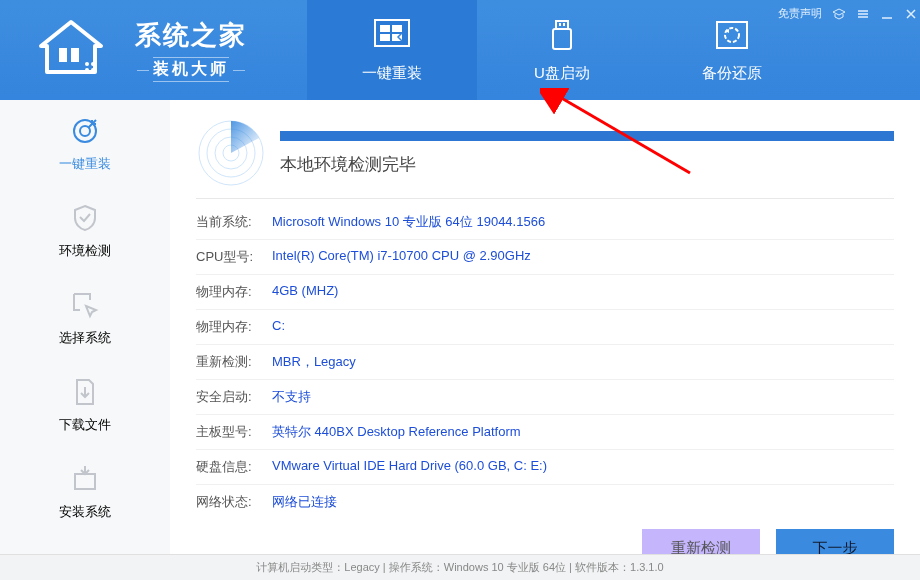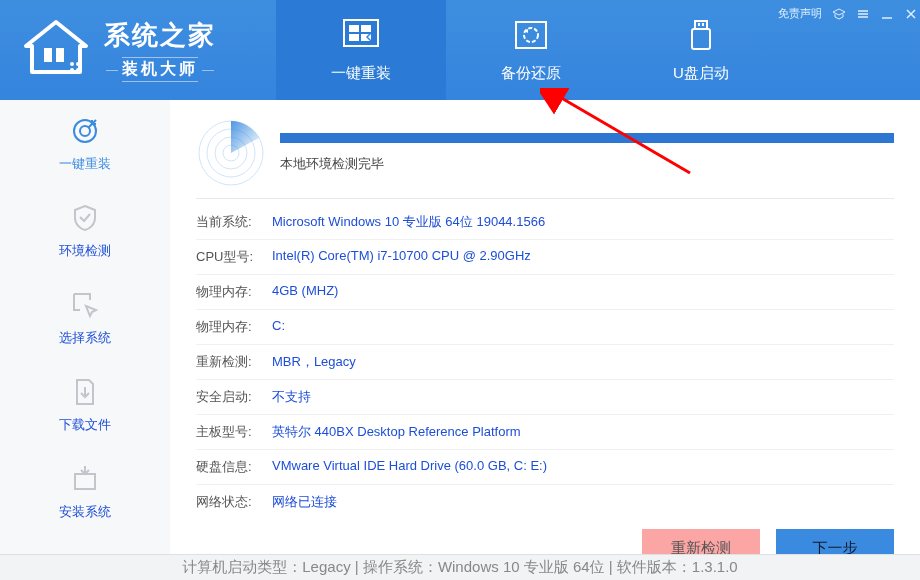--- a/index.html
+++ b/index.html
@@ -1,66 +1,66 @@
 <!DOCTYPE html>
 <html><head>
 <meta charset="utf-8">
 <style>
 * { margin: 0; padding: 0; box-sizing: border-box; }
 body { font-family: "Microsoft YaHei", sans-serif; background: #f0f0f0; }
 .window { width: 920px; height: 580px; background: #fff; display: flex; flex-direction: column; position: relative; }
 
 
 .header { height: 100px; background: linear-gradient(to bottom, #3e8ee0, #3584dd); display: flex; align-items: center; color: #fff; position: relative; }
-.logo-block { display: flex; align-items: center; padding: 0 20px; gap: 12px; }
+.logo-block { display: flex; align-items: center; padding: 0 20px; gap: 28px; margin-left: 15px; }
 .logo-icon svg { width: 72px; height: 60px; }
 .logo-text { display: flex; flex-direction: column; align-items: center; }
 .logo-title { font-size: 26px; font-weight: bold; letter-spacing: 2px; }
 .logo-sub { font-size: 16px; letter-spacing: 3px; border-top: 1px solid rgba(255,255,255,0.5); border-bottom: 1px solid rgba(255,255,255,0.5); padding: 1px 0; margin-top: 4px; position: relative; font-weight: bold; }
 .logo-sub::before, .logo-sub::after { content: ""; position: absolute; width: 12px; height: 1px; background: rgba(255,255,255,0.5); top: 50%; }
 .logo-sub::before { left: -16px; } .logo-sub::after { right: -16px; }
 
 .top-tabs { display: flex; height: 100%; margin-left: 40px; }
 .top-tab { width: 170px; display: flex; flex-direction: column; align-items: center; justify-content: center; gap: 8px; cursor: pointer; font-size: 15px; }
 .top-tab.active { background: #2b7bd6; }
 .top-tab svg { width: 40px; height: 36px; }
 
 .title-controls { position: absolute; top: 6px; right: 2px; display: flex; align-items: center; gap: 10px; font-size: 11px; color: #dfeeff; }
 .title-controls .ctrl { cursor: pointer; width: 14px; height: 14px; display: inline-flex; align-items: center; justify-content: center; }
 
 
 .body { flex: 1; display: flex; background: #f7f8f9; overflow: hidden; }
 
 
 .sidebar { width: 170px; background: #f7f8f9; padding-top: 10px; display: flex; flex-direction: column; gap: 18px; }
-.side-item { display: flex; flex-direction: column; align-items: center; gap: 6px; color: #1d4ed8; font-size: 13px; cursor: pointer; padding: 6px 0; }
+.side-item { display: flex; flex-direction: column; align-items: center; gap: 6px; color: #000000; font-size: 13px; cursor: pointer; padding: 6px 0; }
 .side-item.current { color: #3a8be0; }
 .side-item svg { width: 30px; height: 30px; }
 
 
 .content { flex: 1; background: #fff; padding: 18px 26px 14px 26px; display: flex; flex-direction: column; position: relative; }
 .scan-row { display: flex; align-items: center; gap: 14px; }
 .radar { width: 70px; height: 70px; flex-shrink: 0; }
 .scan-right { flex: 1; display: flex; flex-direction: column; gap: 12px; }
 .progress { height: 10px; background: linear-gradient(to right, #2d77d2, #2d77d2); }
-.scan-status { font-size: 13px; color: #444; }
+.scan-status { font-size: 17px; color: #444; }
 .divider { border: none; border-top: 1px solid #e8e8e8; margin: 10px 0 6px 0; }
 
 .info-rows { display: flex; flex-direction: column; }
 .info-row { display: flex; padding: 8px 0; font-size: 13px; color: #5a5f66; border-bottom: 1px solid #f0f0f0; }
 .info-row:last-child { border-bottom: none; }
 .info-label { width: 76px; color: #555; }
 .info-value { color: #1d4ed8; text-align: center; }
 
 .actions { display: flex; gap: 16px; justify-content: flex-end; margin-top: 10px; }
 .btn { width: 118px; height: 38px; border: none; font-size: 15px; cursor: pointer; }
-.btn-secondary { background: #fca5a5; color: #555; }
+.btn-secondary { background: #c4b5fd; color: #555; }
 .btn-primary { background: #3a8be0; color: #0f172a; }
 
-.statusbar { height: 26px; background: #f2f3f4; display: flex; align-items: center; justify-content: center; font-size: 15px; color: #888; border-top: 1px solid #e0e0e0; }
+.statusbar { height: 26px; background: #f2f3f4; display: flex; align-items: center; justify-content: center; font-size: 11px; color: #888; border-top: 1px solid #e0e0e0; }
 
 
 .arrow-annot { position: absolute; top: 88px; left: 540px; pointer-events: none; }
 .arrow-annot svg { width: 160px; height: 90px; }
 </style>
 </head>
 <body>
 
 <div class="window">
 
@@ -93,37 +93,37 @@
               <rect x="8" y="17" width="10" height="7" fill="#fff"></rect>
               <rect x="20" y="17" width="10" height="7" fill="#fff"></rect>
               <path d="M30 24 L26 20 L30 16" fill="none" stroke="#3584dd" stroke-width="1.5"></path>
             </svg>
         </span>
         <span>一键重装</span>
       </div>
       <div class="top-tab">
         <span>
           <svg viewBox="0 0 40 36">
-              <rect x="5" y="5" width="30" height="26" fill="none" stroke="#fff" stroke-width="2"></rect>
-              <circle cx="20" cy="18" r="7" fill="none" stroke="#fff" stroke-width="2" stroke-dasharray="4 2"></circle>
-              <path d="M17 12 L13 14 L17 16 Z" fill="#fff"></path>
-            </svg>
-        </span>
-        <span>备份还原</span>
-      </div>
-      <div class="top-tab">
-        <span>
-          <svg viewBox="0 0 40 36">
               <rect x="14" y="4" width="12" height="8" fill="none" stroke="#fff" stroke-width="2"></rect>
               <rect x="17" y="6" width="2" height="3" fill="#fff"></rect>
               <rect x="21" y="6" width="2" height="3" fill="#fff"></rect>
               <rect x="11" y="12" width="18" height="20" rx="2" fill="none" stroke="#fff" stroke-width="2"></rect>
             </svg>
         </span>
         <span>U盘启动</span>
+      </div>
+      <div class="top-tab">
+        <span>
+          <svg viewBox="0 0 40 36">
+              <rect x="5" y="5" width="30" height="26" fill="none" stroke="#fff" stroke-width="2"></rect>
+              <circle cx="20" cy="18" r="7" fill="none" stroke="#fff" stroke-width="2" stroke-dasharray="4 2"></circle>
+              <path d="M17 12 L13 14 L17 16 Z" fill="#fff"></path>
+            </svg>
+        </span>
+        <span>备份还原</span>
       </div>
     </div>
 
     <div class="title-controls">
       <span>免责声明</span>
       <span class="ctrl">
           <svg width="14" height="14" viewBox="0 0 14 14">
             <path d="M7 2 L13 5 L7 8 L1 5 Z M3 7 V10 L7 12 L11 10 V7" fill="none" stroke="#dfeeff" stroke-width="1"></path>
           </svg>
         </span>

